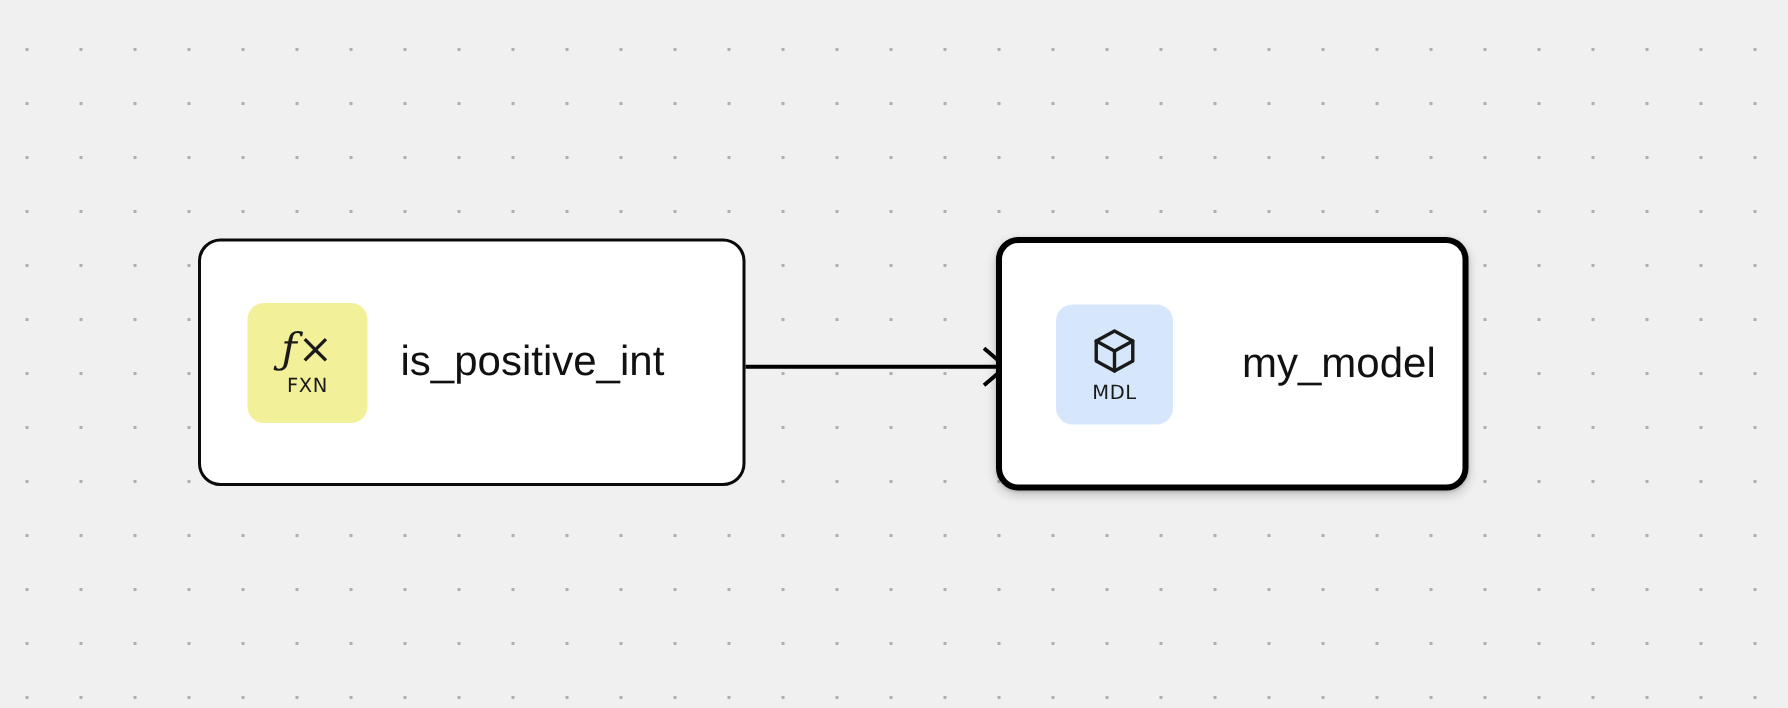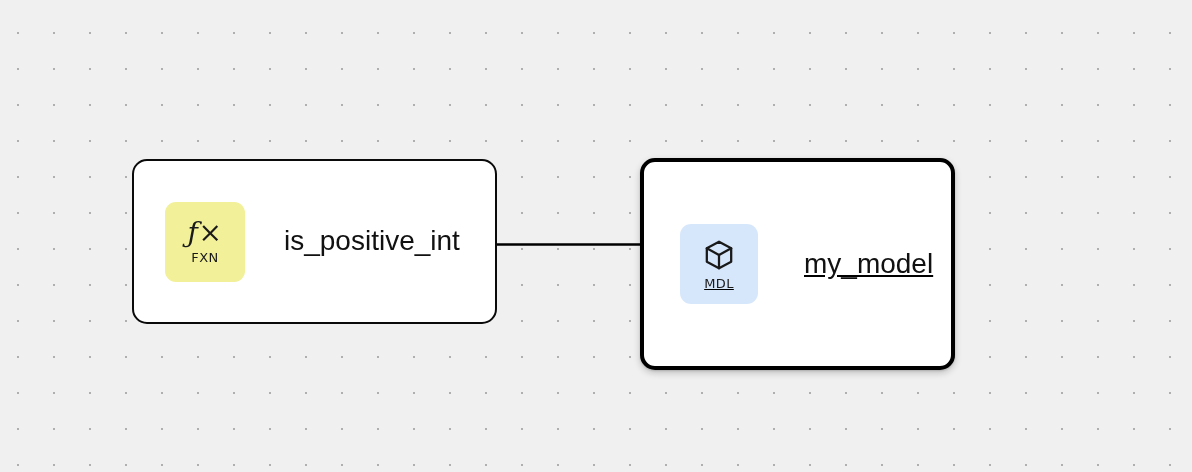--- a/index.html
+++ b/index.html
@@ -45,27 +45,26 @@
     border-radius: 15px;
   }
   .node-fxn {
     left: 132px;
     top: 159px;
     width: 365px;
     height: 165px;
     border: 2px solid #0A0A0A;
   }
   .node-mdl {
-    left: 640px;
+    left: 664px;
     top: 158px;
     width: 315px;
-    height: 212px;
+    height: 169px;
     border: 4px solid #000000;
     box-shadow: 0 3px 7px rgba(0,0,0,0.20), 0 1px 2px rgba(0,0,0,0.14);
-    text-decoration: underline;
   }
 
   
   .badge {
     box-sizing: border-box;
     display: flex;
     flex-direction: column;
     align-items: center;
     justify-content: center;
     border-radius: 11px;
@@ -109,21 +108,21 @@
   }
 
   
   .node-title {
     font-family: "Liberation Sans", sans-serif;
     font-size: 28px;
     line-height: 1.1;
     color: #111111;
     white-space: nowrap;
   }
-  .title-fxn { margin-left: 39px; }
+  .title-fxn { margin-left: 22px; }
   .title-mdl { margin-left: 46px; }
 </style>
 </head>
 <body>
 
 <div class="canvas">
 
   <svg class="edge-layer" viewBox="0 0 1192 472" width="1192" height="472">
     <g>
       <line x1="497" y1="244.5" x2="668" y2="244.5" stroke="#000000" stroke-width="2.6"></line>

